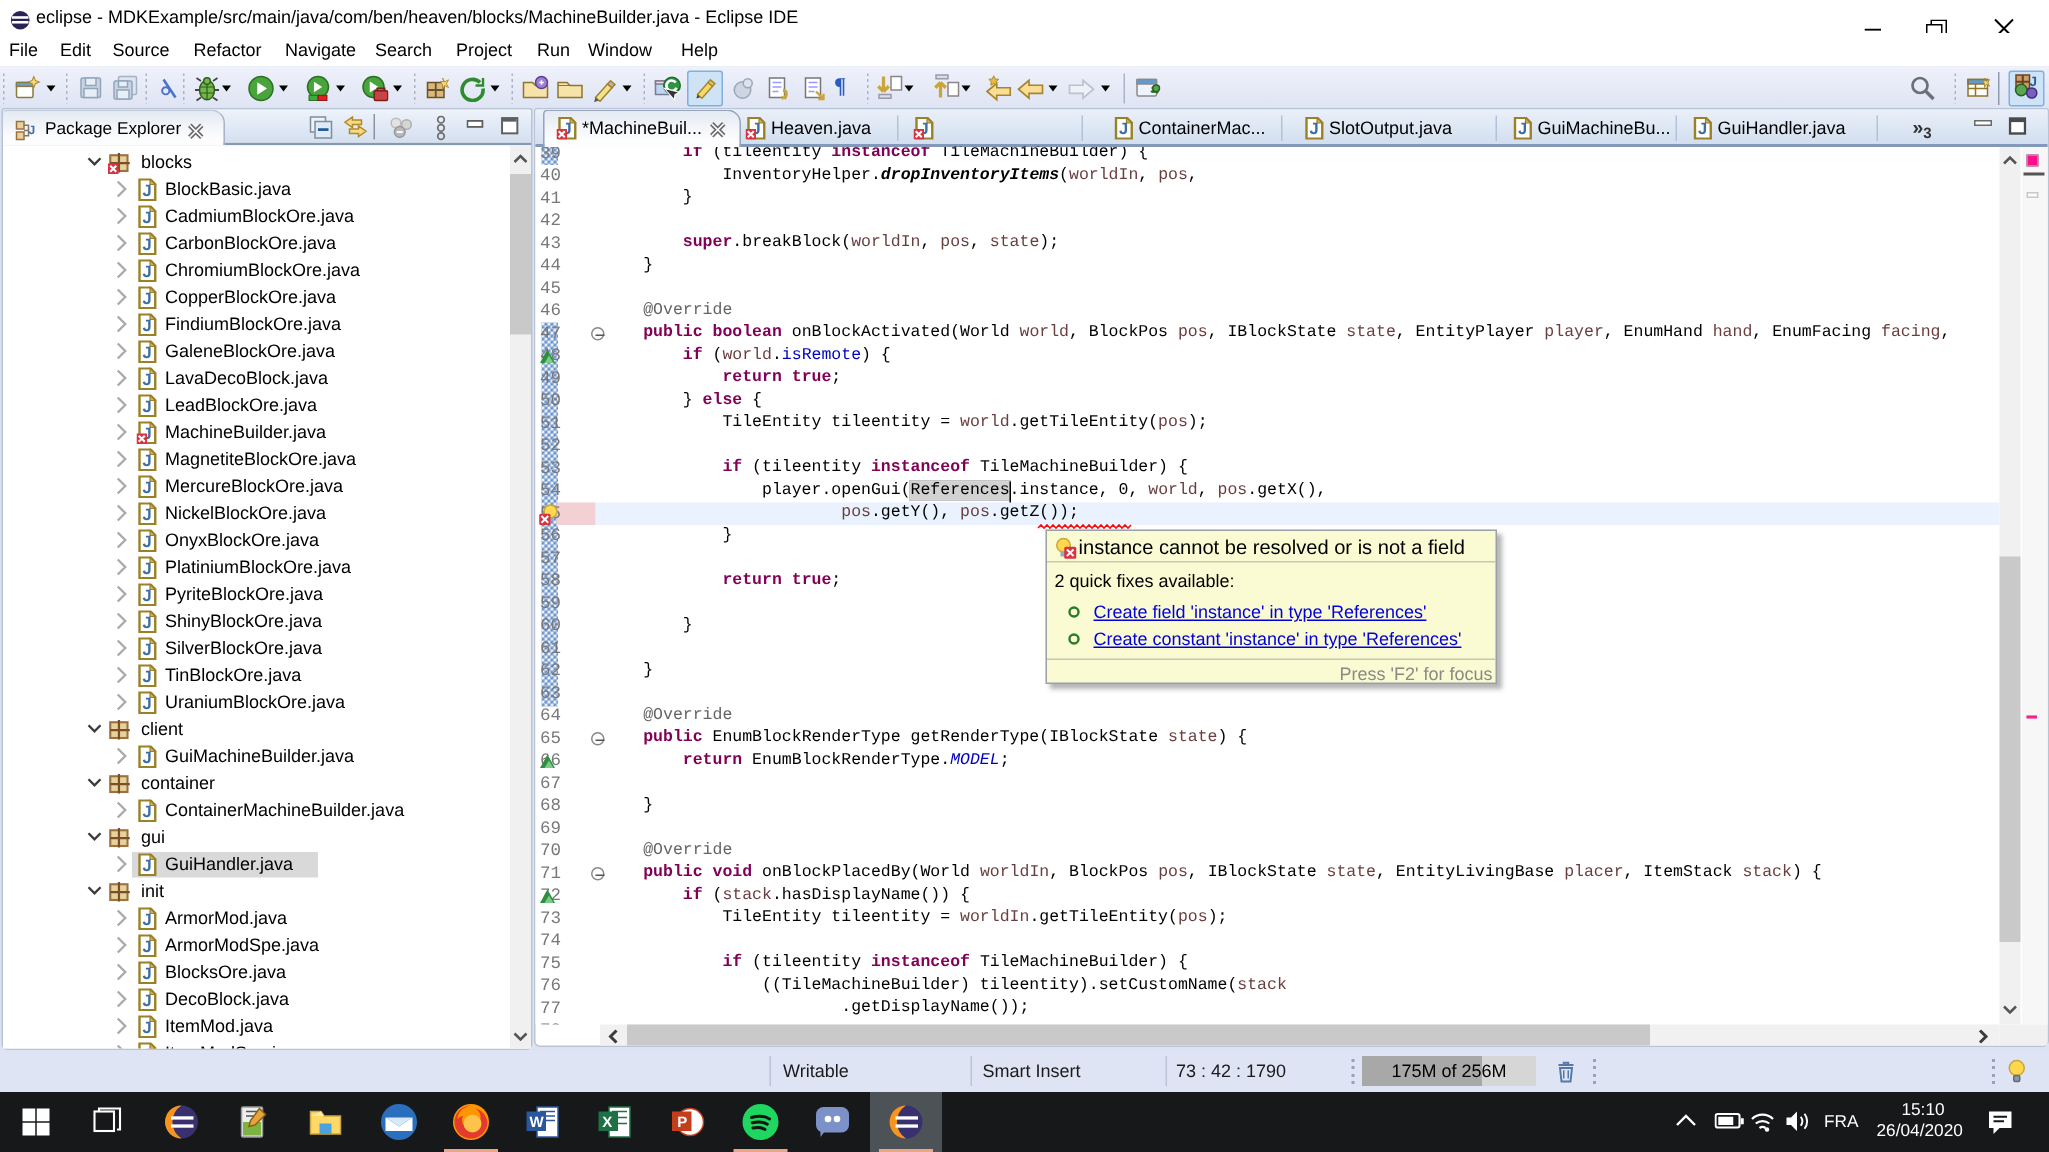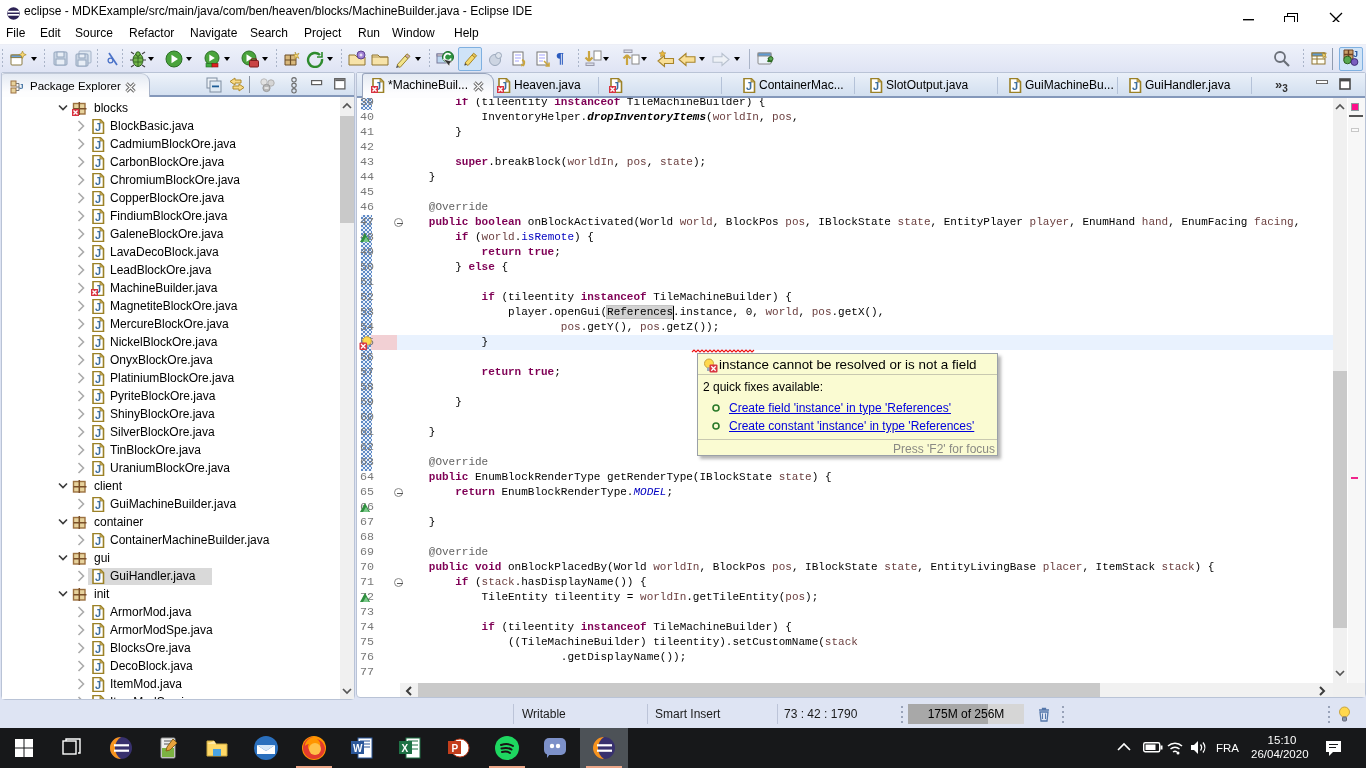--- a/index.html
+++ b/index.html
@@ -716,20 +716,21 @@
 <pre>        }</pre>
 <pre></pre>
 <pre>        <span class="kw">super</span>.breakBlock(<span class="par">worldIn</span>, <span class="par">pos</span>, <span class="par">state</span>);</pre>
 <pre>    }</pre>
 <pre></pre>
 <pre>    <span class="ann">@Override</span></pre>
 <pre>    <span class="kw">public boolean</span> onBlockActivated(World <span class="par">world</span>, BlockPos <span class="par">pos</span>, IBlockState <span class="par">state</span>, EntityPlayer <span class="par">player</span>, EnumHand <span class="par">hand</span>, EnumFacing <span class="par">facing</span>,</pre>
 <pre>        <span class="kw">if</span> (<span class="par">world</span>.<span class="fld">isRemote</span>) {</pre>
 <pre>            <span class="kw">return true</span>;</pre>
 <pre>        } <span class="kw">else</span> {</pre>
+<pre>            TileEntity tileentity = <span class="par">world</span>.getTileEntity(<span class="par">pos</span>);</pre>
 <pre></pre>
 <pre>            <span class="kw">if</span> (tileentity <span class="kw">instanceof</span> TileMachineBuilder) {</pre>
 <pre>                player.openGui(<span id="occ">References</span><span id="caret"></span>.<span id="sq1">instance</span>, 0, <span class="par">world</span>, <span class="par">pos</span>.getX(),</pre>
 <pre>                        <span class="par">pos</span>.getY(), <span class="par">pos</span>.getZ());</pre>
 <pre>            }</pre>
 <pre></pre>
 <pre>            <span class="kw">return true</span>;</pre>
 <pre></pre>
 <pre>        }</pre>
 <pre></pre>

